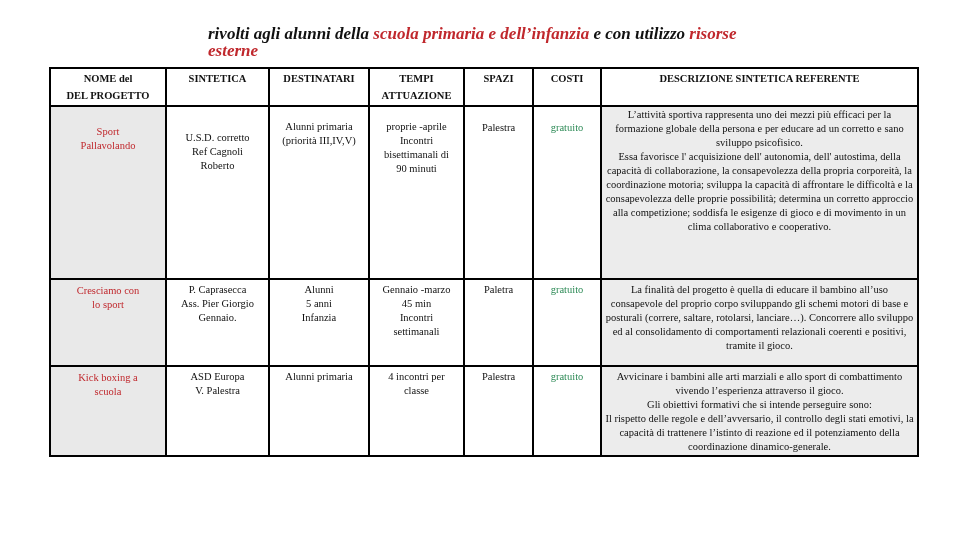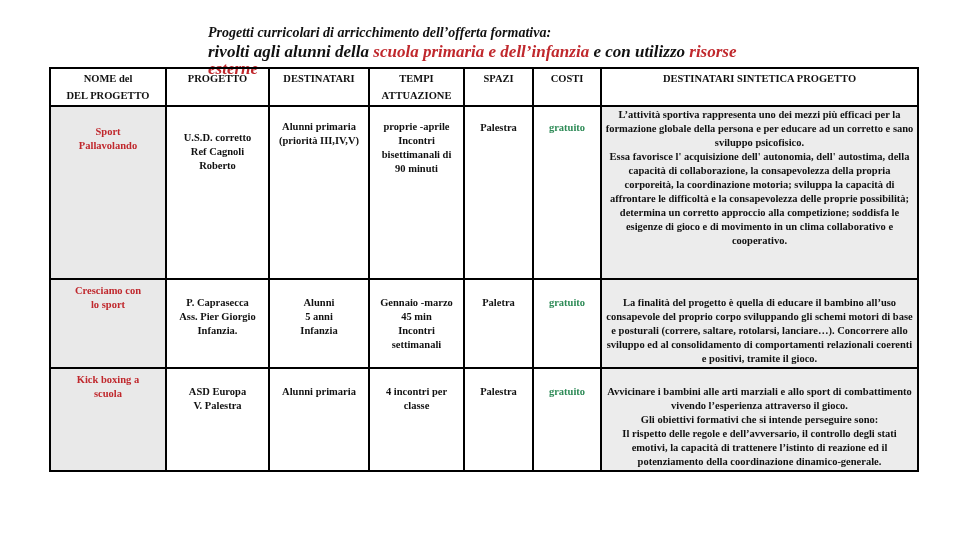--- a/index.html
+++ b/index.html
@@ -17,85 +17,84 @@
   }
   .red { color: #c0282d; }
 
   table.proj {
     position: absolute; left: 49px; top: 67px;
     width: 868px; border-collapse: collapse; table-layout: fixed;
   }
   table.proj td, table.proj th {
     border: 2px solid #000; vertical-align: top; text-align: center;
     font-family: "Liberation Serif", serif; font-size: 10.5px; line-height: 14px;
-    padding: 1px 3px; font-weight: bold;
+    padding: 1px 3px; font-weight: normal;
   }
   table.proj th {
     font-weight: bold; font-size: 10.5px; line-height: 17px; height: 35px; padding-top: 1px;
   }
   td.name {
     background: #e9e9e9; color: #c0282d; font-weight: bold;
     font-size: 13.5px; line-height: 19px; vertical-align: top;
   }
   td.desc {
     background: #ececec; text-align: left; font-size: 10.5px; line-height: 14.5px; padding: 0 3px;
   }
   td.cost { color: #2e8b57; border-radius: 21px; }
   tr.r1 td { height: 173px; }
   tr.r2 td { height: 87px; }
   tr.r3 td { height: 88px; }
   tr.r1 td.name { padding-top: 18px; }
   tr.r1 td.ref { padding-top: 24px; }
   tr.r1 td.dest, tr.r1 td.tempi { padding-top: 13px; }
   tr.r1 td.spazi, tr.r1 td.cost { padding-top: 14px; }
-  tr.r2 td, tr.r3 td { padding-top: 16px; }
+  tr.r2 td, tr.r3 td { padding-top: 3px; }
   tr.r2 td.name, tr.r3 td.name { padding-top: 4px; }
 </style>
 </head>
 <body>
 
 <div class="title-block">
-  <div class="title-line1">Progetti curricolari di  arricchimento dell’offerta formativa:</div>
   <div class="title-line2"><span>rivolti agli alunni della </span><span class="red">scuola primaria e dell’infanzia</span><span> e con utilizzo </span><span class="red">risorse esterne</span></div>
 </div>
 
 <table class="proj">
   <colgroup>
     <col style="width:116px">
       <col style="width:103px">
       <col style="width:100px">
       <col style="width:95px">
     <col style="width:69px">
       <col style="width:68px">
       <col style="width:317px">
   </colgroup>
   <thead>
     <tr>
       <th><span>NOME del</span><br><span>DEL PROGETTO</span></th>
-      <th>PROGETTO</th>
+      <th>SINTETICA</th>
       <th>DESTINATARI</th>
       <th><span>TEMPI</span><br><span>ATTUAZIONE</span></th>
       <th>SPAZI</th>
       <th>COSTI</th>
-      <th>DESTINATARI SINTETICA  PROGETTO</th>
+      <th>DESCRIZIONE SINTETICA  REFERENTE</th>
     </tr>
   </thead>
   <tbody>
     <tr class="r1">
       <td class="name"><span>Sport</span><br><span>Pallavolando</span></td>
       <td class="ref"><span>U.S.D. corretto</span><br><span>Ref Cagnoli</span><br><span>Roberto</span></td>
       <td class="dest"><span>Alunni primaria</span><br><span>(priorità III,IV,V)</span></td>
       <td class="tempi"><span>proprie -aprile</span><br><span>Incontri</span><br><span>bisettimanali di</span><br><span>90 minuti</span></td>
       <td class="spazi">Palestra</td>
       <td class="cost">gratuito</td>
       <td class="desc"><span>L’attività sportiva rappresenta uno dei mezzi più efficaci per la formazione globale della persona e per educare ad un corretto e sano sviluppo psicofisico.</span><br><span>Essa favorisce l' acquisizione dell' autonomia, dell' autostima, della capacità di collaborazione, la consapevolezza della propria corporeità, la coordinazione motoria; sviluppa la capacità di affrontare le difficoltà e la consapevolezza delle proprie possibilità; determina un corretto approccio alla competizione; soddisfa le esigenze di gioco e di movimento in un clima collaborativo e cooperativo.</span></td>
     </tr>
     <tr class="r2">
       <td class="name"><span>Cresciamo con</span><br><span>lo sport</span></td>
-      <td class="ref"><span>P. Caprasecca</span><br><span>Ass. Pier Giorgio</span><br><span>Infanzia.</span></td>
+      <td class="ref"><span>P. Caprasecca</span><br><span>Ass. Pier Giorgio</span><br><span>Gennaio.</span></td>
       <td class="dest"><span>Alunni</span><br><span>5 anni</span><br><span>Infanzia</span></td>
       <td class="tempi"><span>Gennaio -marzo</span><br><span>45 min</span><br><span>Incontri</span><br><span>settimanali</span></td>
       <td class="spazi">Paletra</td>
       <td class="cost">gratuito</td>
       <td class="desc"><span>La finalità del progetto è quella di educare il bambino all’uso consapevole del proprio corpo sviluppando gli schemi motori di base e posturali (correre, saltare, rotolarsi, lanciare…). Concorrere allo sviluppo ed al consolidamento di comportamenti relazionali coerenti e positivi, tramite il gioco.</span></td>
     </tr>
     <tr class="r3">
       <td class="name"><span>Kick boxing a</span><br><span>scuola</span></td>
       <td class="ref"><span>ASD Europa</span><br><span>V. Palestra</span></td>
       <td class="dest"><span>Alunni primaria</span></td>

